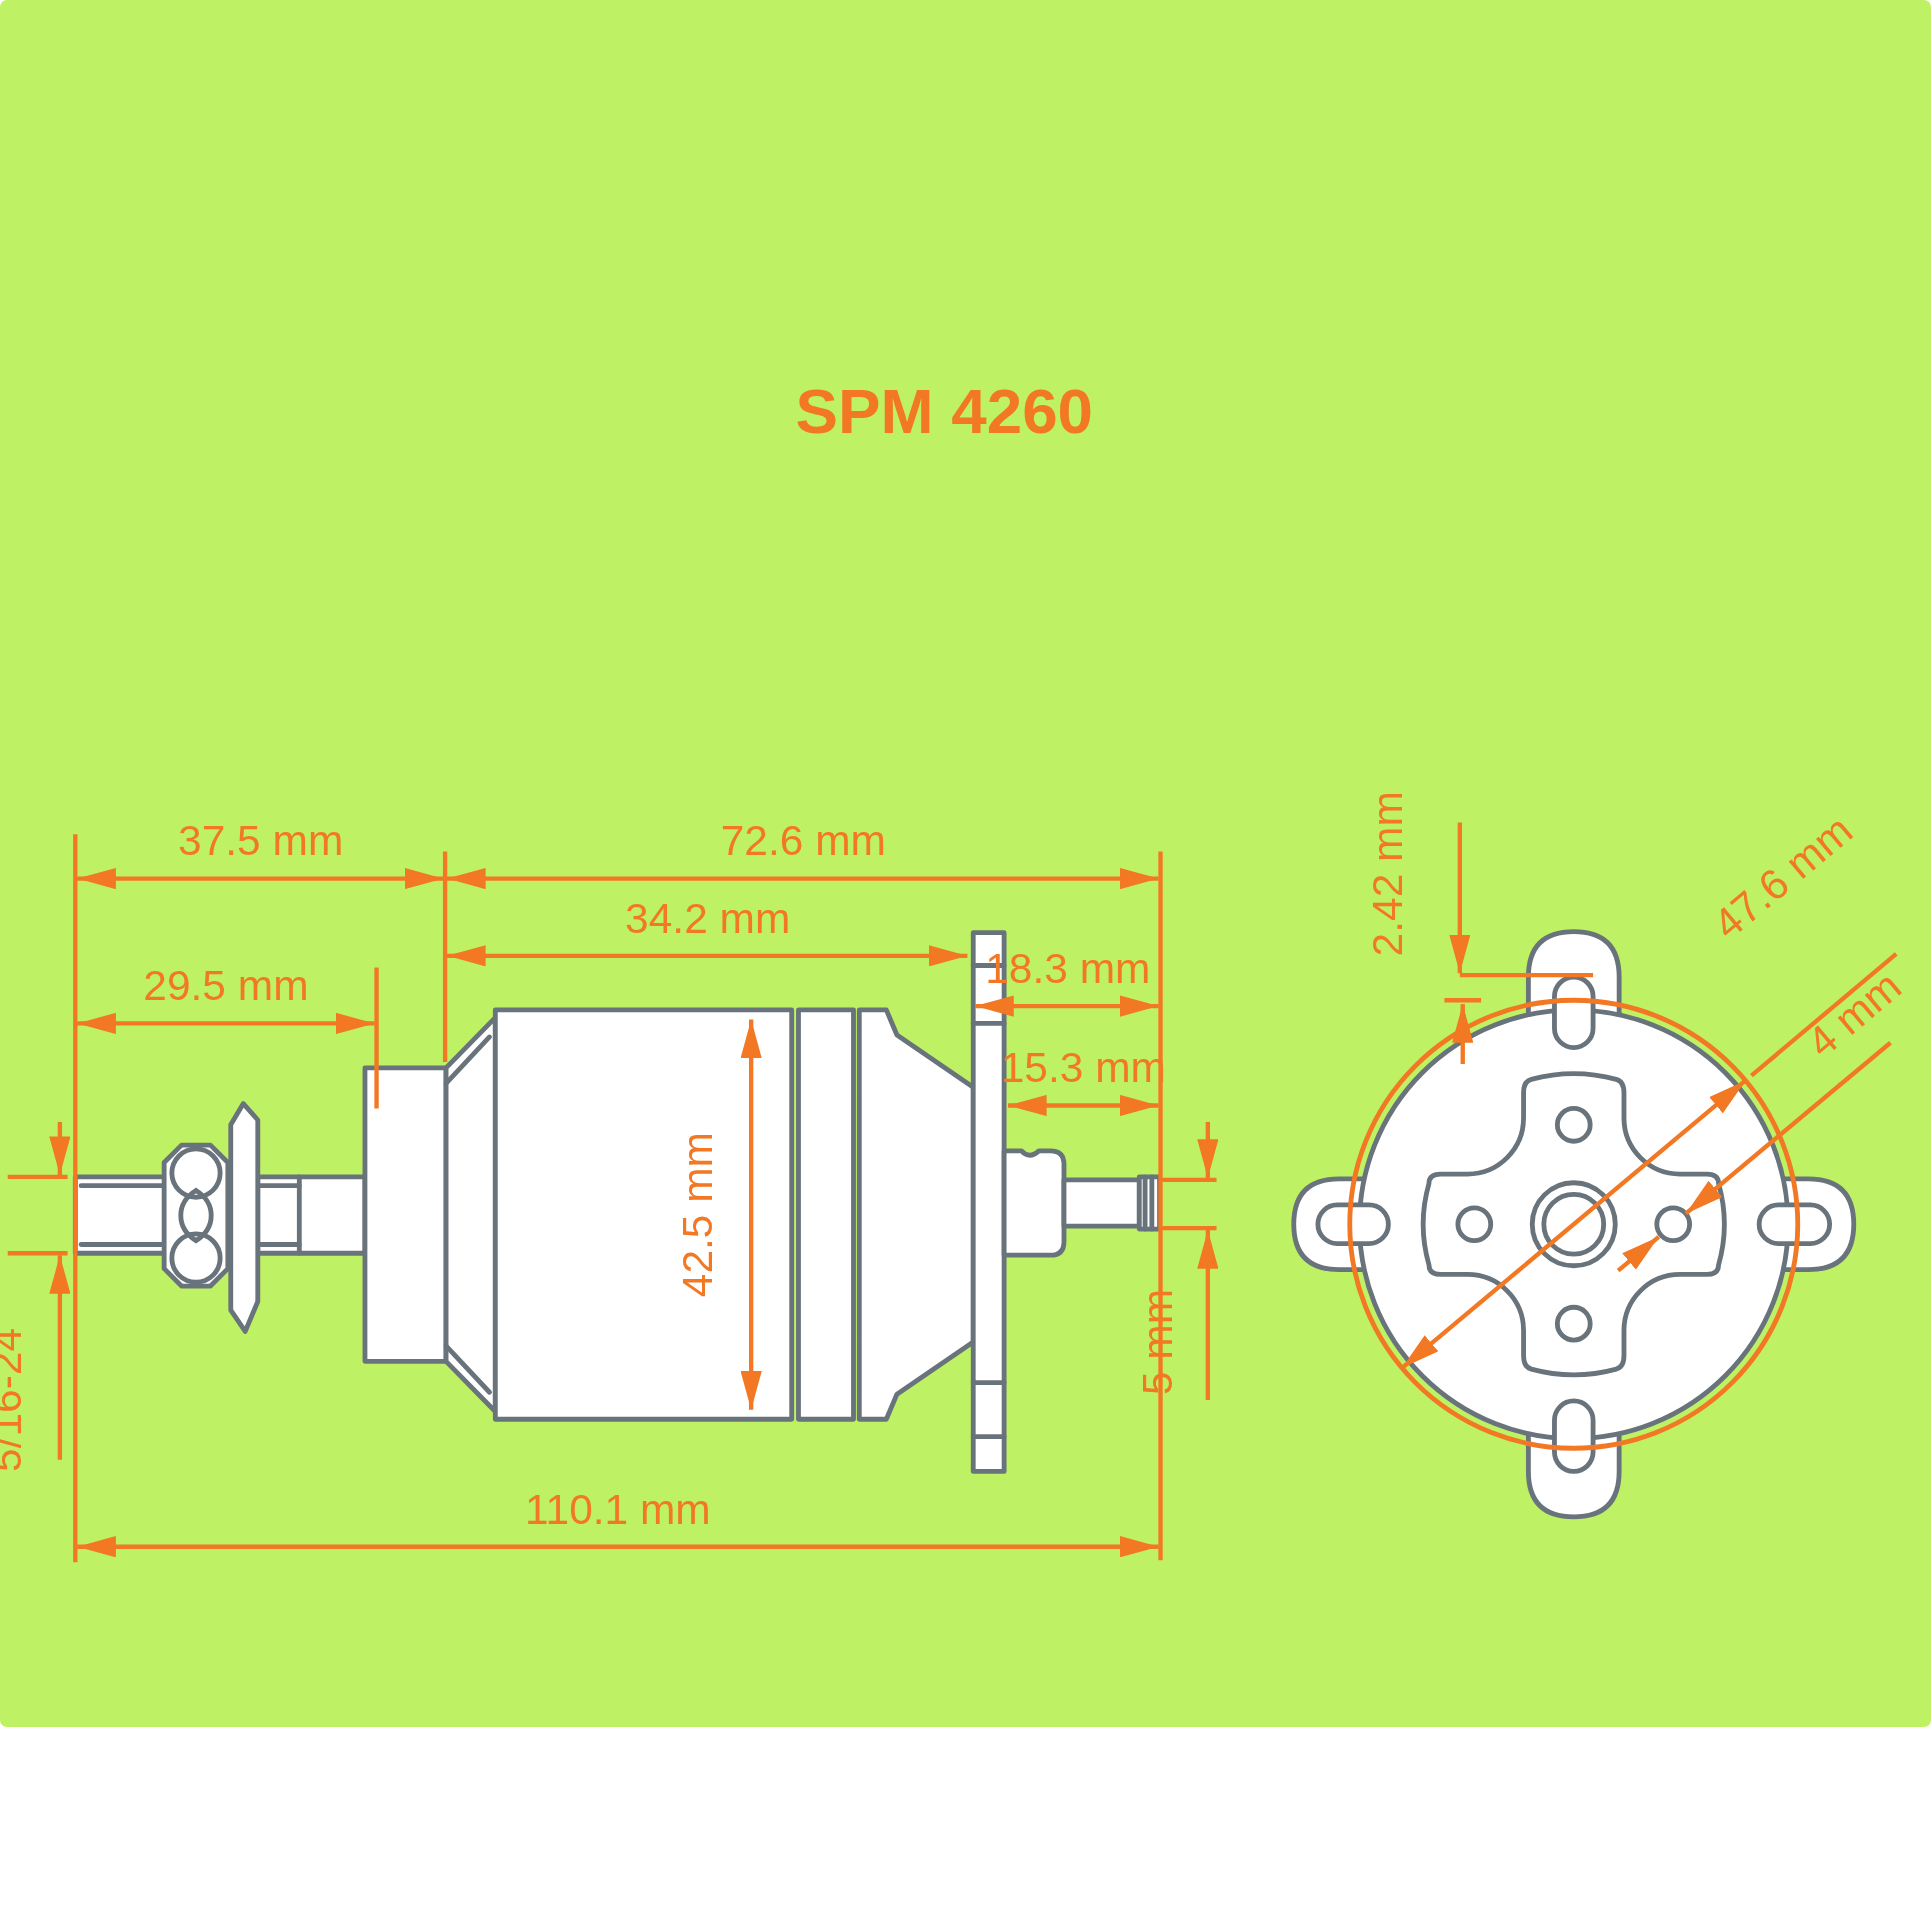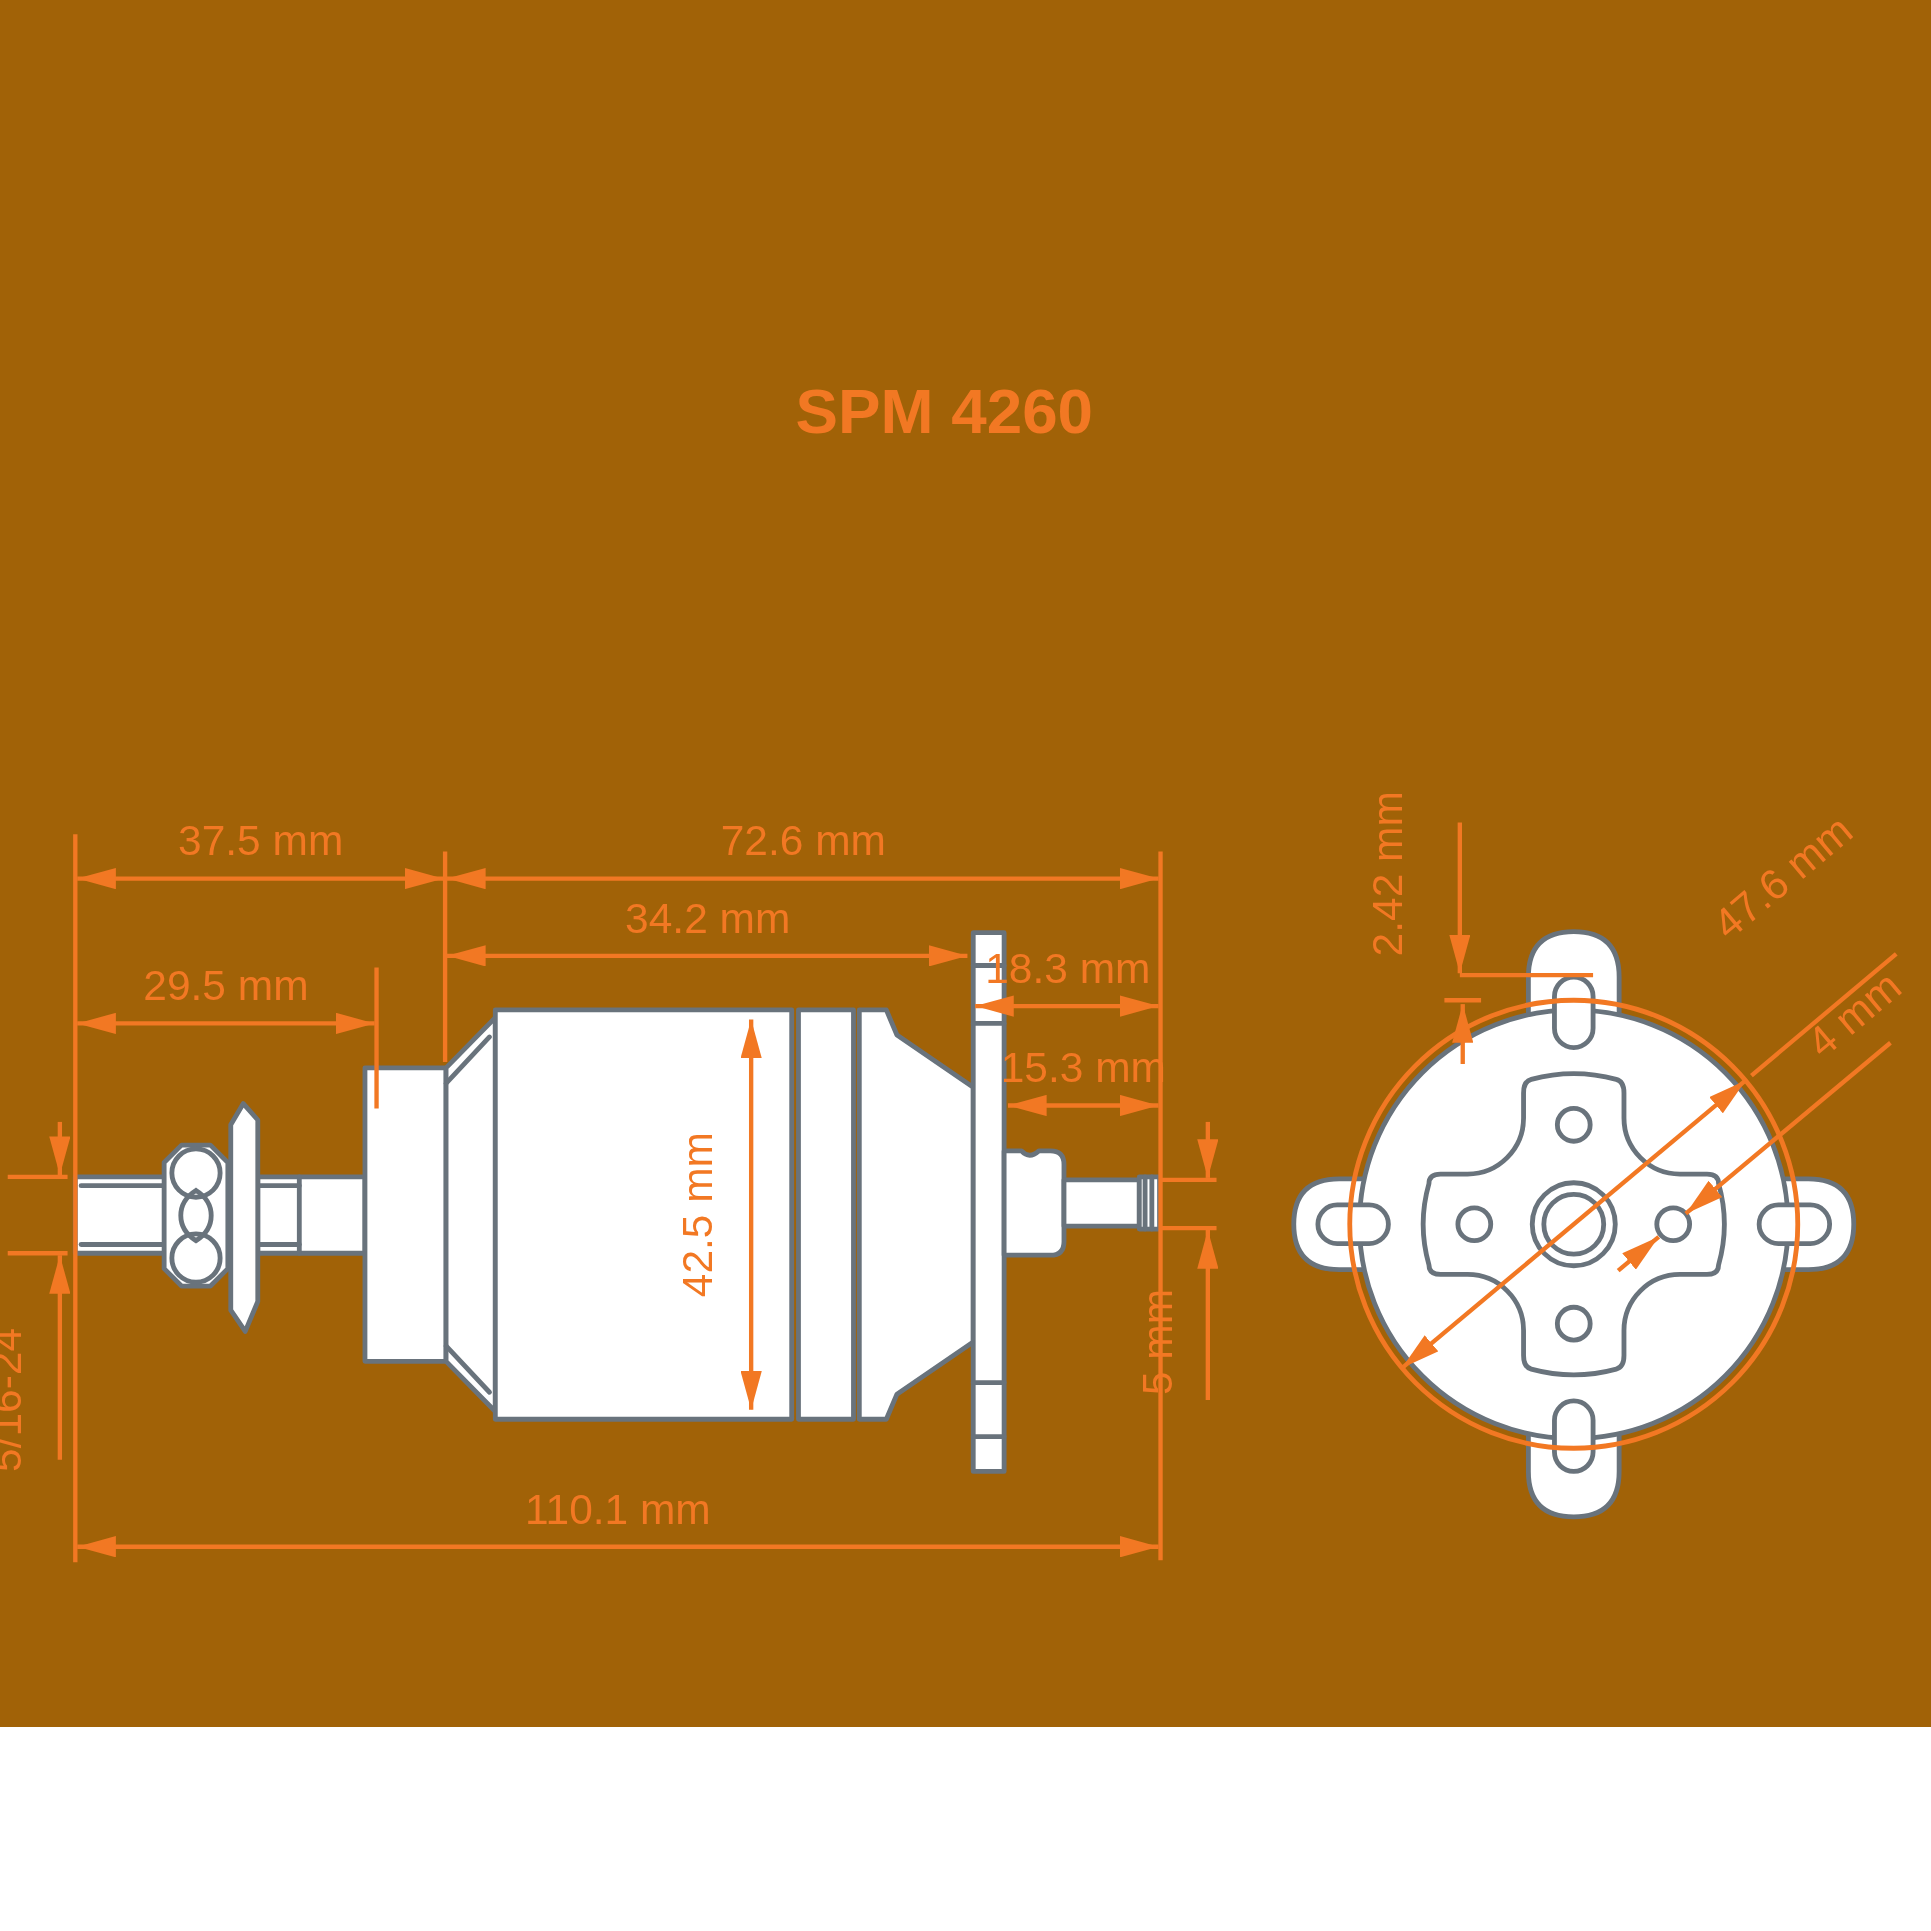--- a/index.html
+++ b/index.html
@@ -1,16 +1,16 @@
 <!DOCTYPE html>
 <html><head>
 <meta charset="utf-8">
 <style>
   html,body{margin:0;padding:0;background:#ffffff;}
-  .stage{width:1931px;height:1727px;background:#a16207;position:relative;font-family:"Liberation Sans",sans-serif;}
+  .stage{width:1931px;height:1727px;background:#bef264;position:relative;font-family:"Liberation Sans",sans-serif;border-radius:7px;}
   svg{display:block;}
   text{font-family:"Liberation Sans","DejaVu Sans",sans-serif;}
   .dim-label{font-size:44px;fill:#F27823;}
   .title-label{font-size:66px;font-weight:700;fill:#F27823;}
   .part{fill:#ffffff;stroke:#69737C;stroke-width:5;stroke-linejoin:round;stroke-linecap:round;}
   .partline{fill:none;stroke:#69737C;stroke-width:5;stroke-linecap:round;}
   .dim{stroke:#F27823;stroke-width:4.5;fill:none;}
   .orangecircle{stroke:#F27823;stroke-width:5;fill:none;}
 </style>
 </head>

